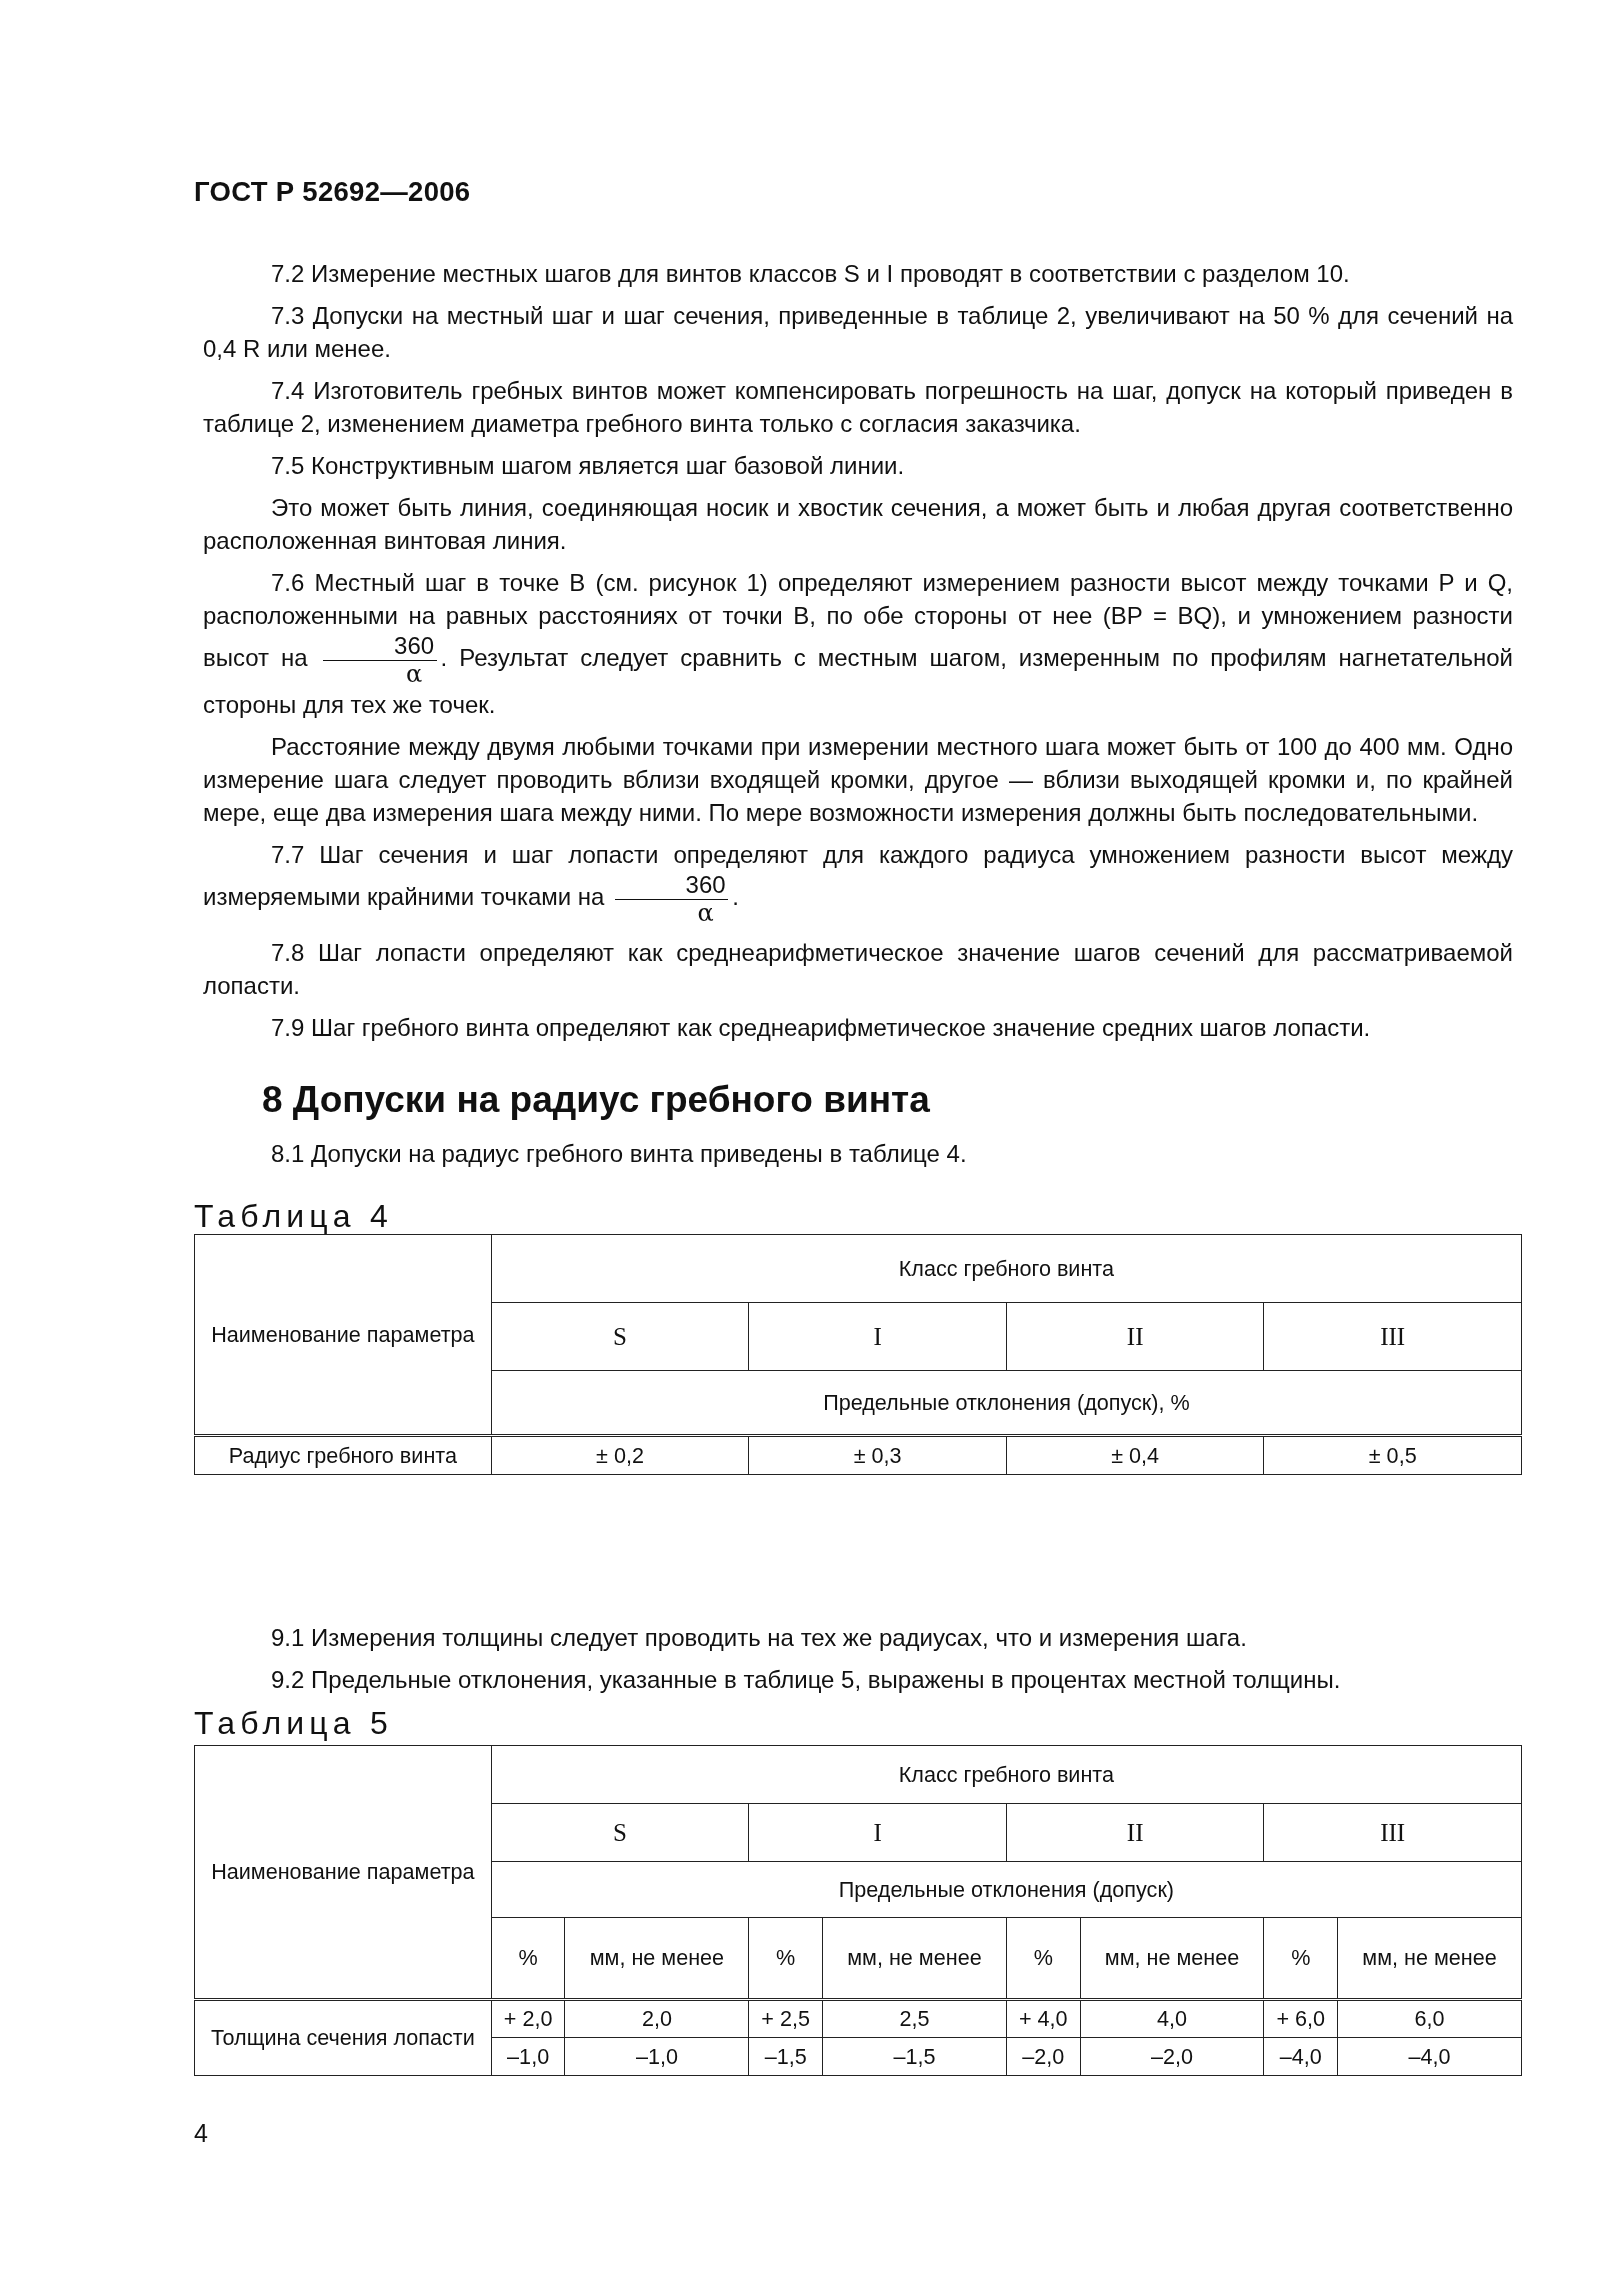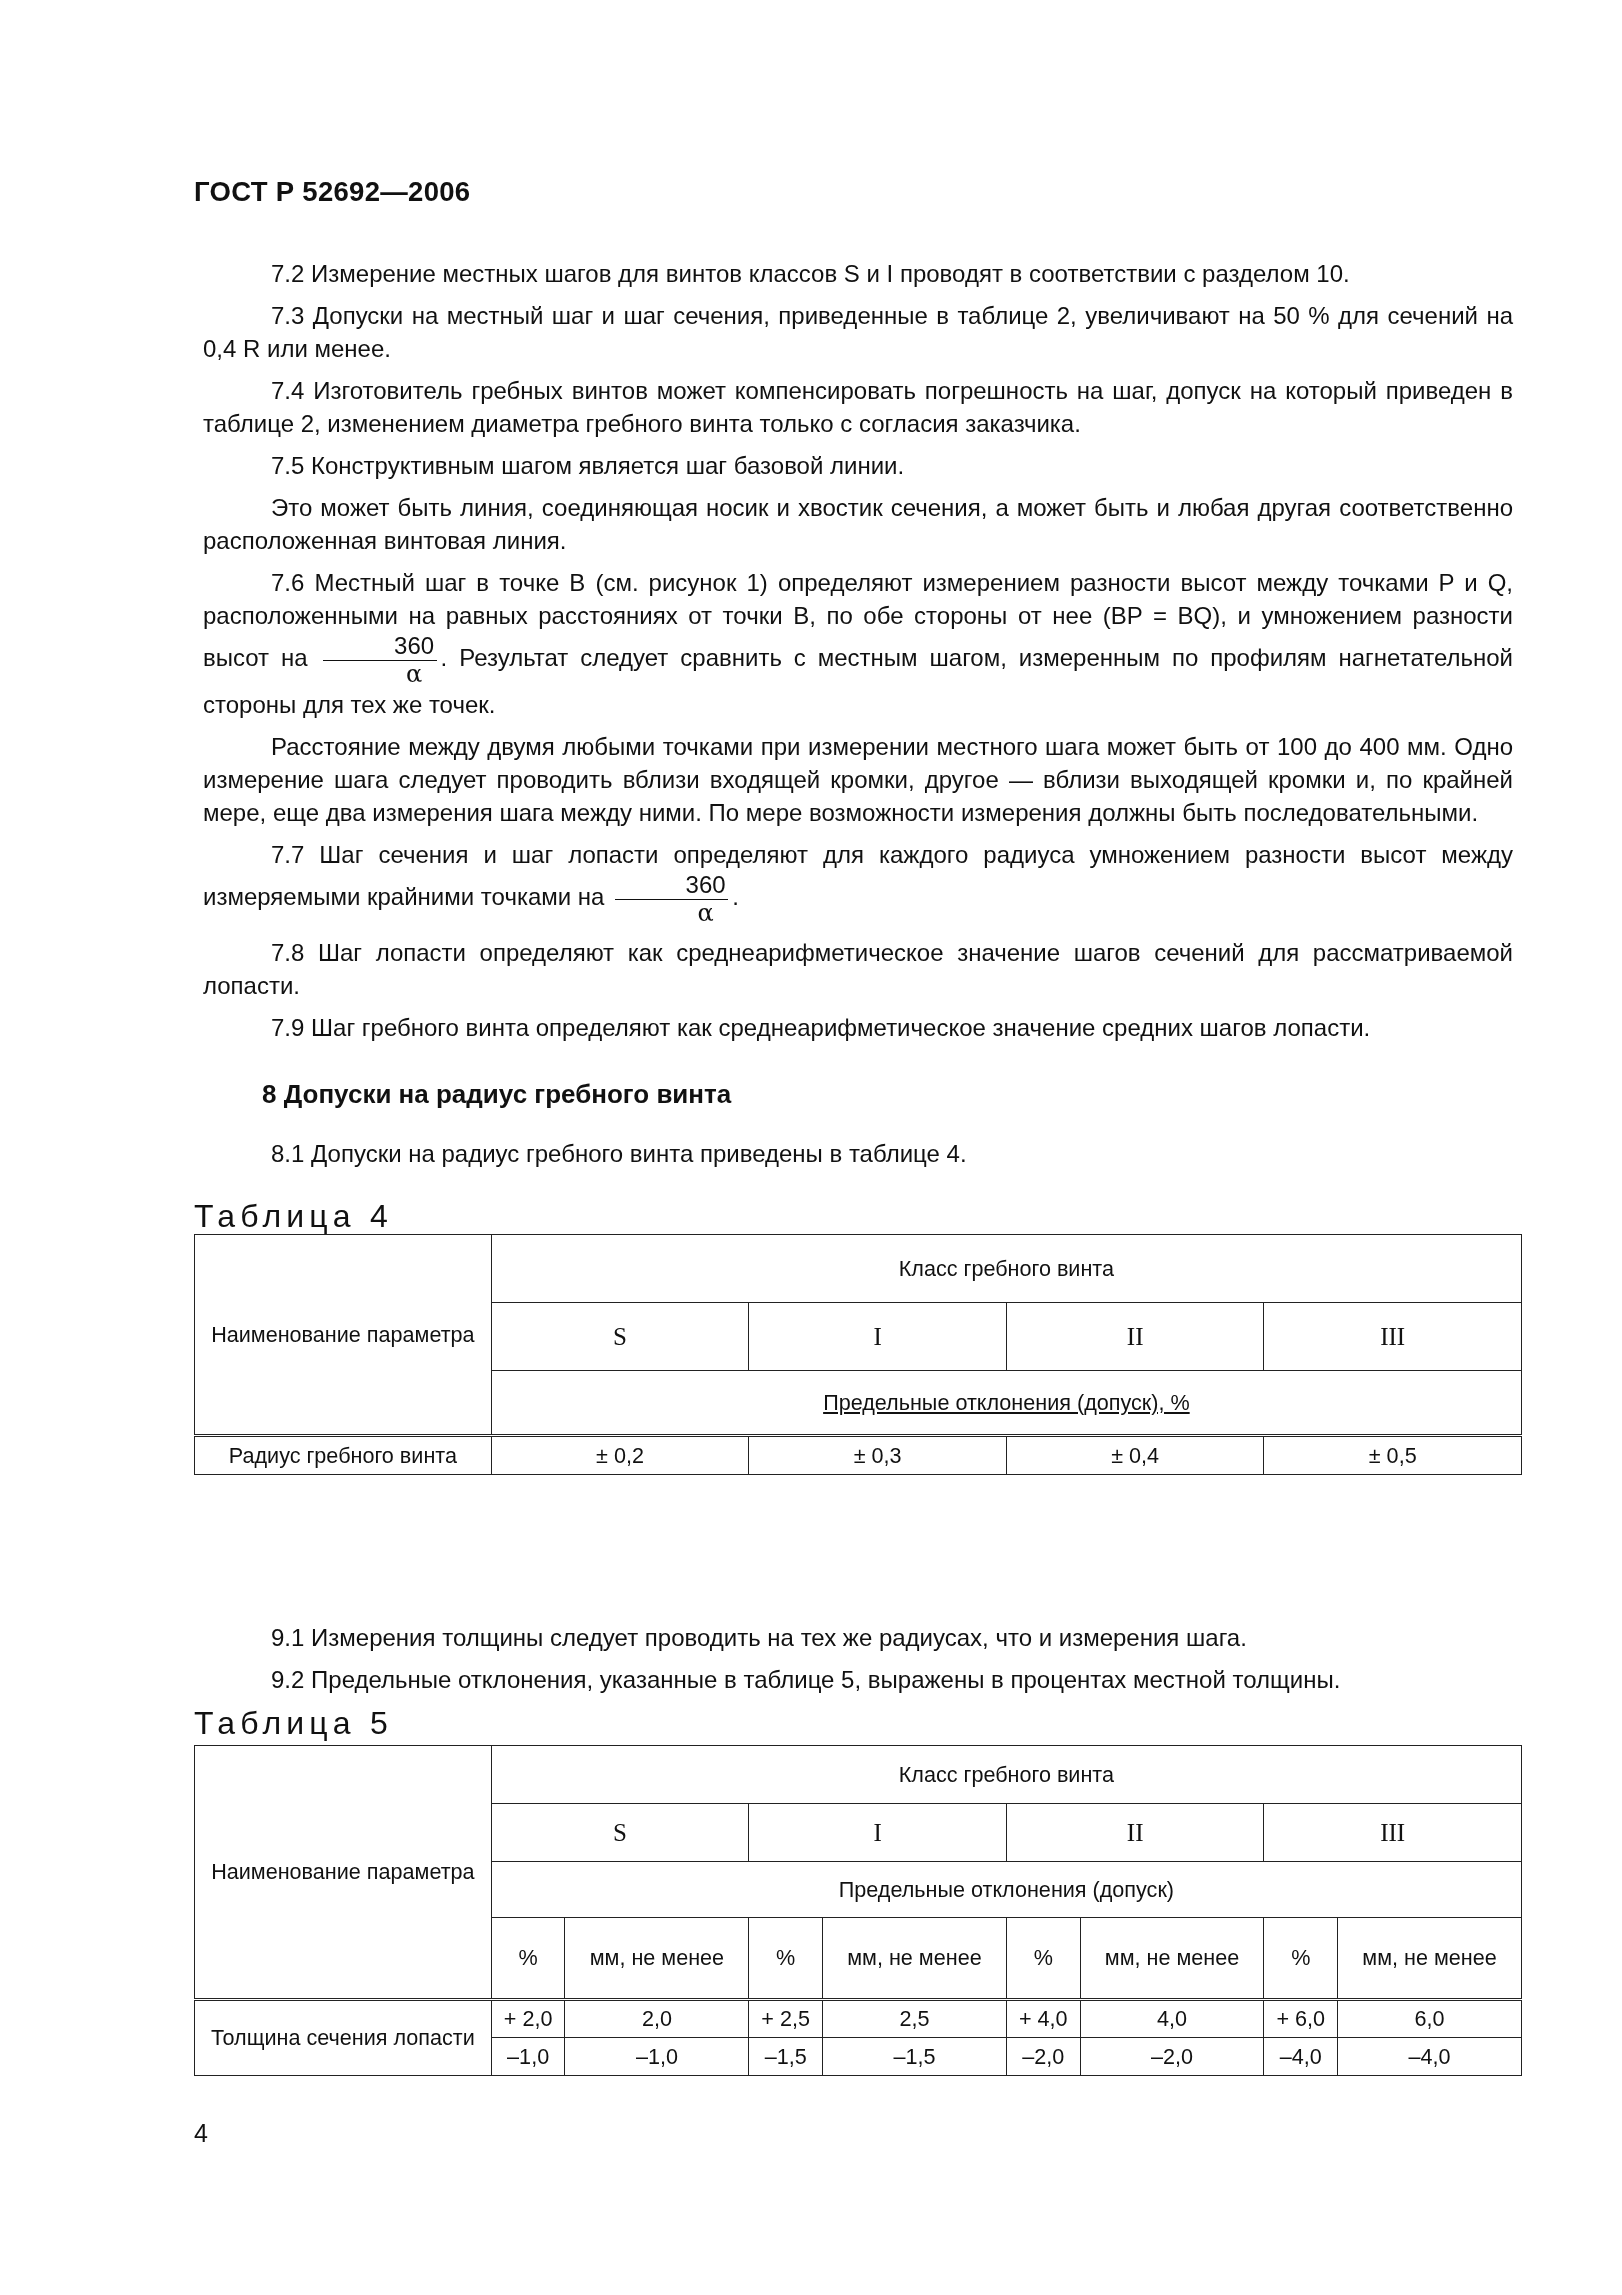--- a/index.html
+++ b/index.html
@@ -5,21 +5,21 @@
   html,body{margin:0;padding:0;background:#fff;}
   body{width:1623px;height:2295px;position:relative;overflow:hidden;color:#111;
        font-family:"Liberation Sans",sans-serif;}
   .page{position:absolute;left:0;top:12px;width:1623px;height:2295px;}
   .hdr{position:absolute;left:194px;top:164px;font-size:27.5px;font-weight:bold;letter-spacing:0.3px;}
   .body{position:absolute;left:194px;width:1328px;font-size:24px;line-height:33px;}
   .p{text-align:justify;text-indent:68px;margin:9px;}
   .frac{display:inline-block;vertical-align:middle;text-align:center;margin:0 3.9px;line-height:27.5px;}
   .frac .num{display:block;border-bottom:1.3px solid #111;padding:0 2.6px;}
   .frac .den{display:block;font-family:"DejaVu Serif",serif;}
-  .h2{position:absolute;left:262px;font-size:26px;font-weight:bold;}
+  .h2{position:absolute;left:262px;font-size:37px;font-weight:bold;}
   .tcap{position:absolute;left:194px;font-size:32px;letter-spacing:5.2px;}
   table{position:absolute;border-collapse:collapse;font-size:21.6px;}
   td{border:1.3px solid #222;text-align:center;vertical-align:middle;padding:0 3.9px;}
   .roman{font-family:"Liberation Serif",serif;font-size:25px;}
   tr.dbl td{border-top:3.9px double #222;}
   .pgnum{position:absolute;left:194px;top:2107px;font-size:25px;}
 </style>
 </head>
 <body>
 
@@ -62,21 +62,21 @@
         <tr style="height:68px;">
       <td rowspan="3" style="width:288px;">Наименование параметра</td>
       <td colspan="4">Класс гребного винта</td>
     </tr>
     <tr style="height:68px;">
       <td class="roman">S</td>
       <td class="roman">I</td>
       <td class="roman">II</td>
       <td class="roman">III</td>
     </tr>
-    <tr style="height:65px;text-decoration:underline;">
+    <tr style="height:65px;">
       <td colspan="4">Предельные отклонения (допуск), %</td>
     </tr>
     <tr class="dbl" style="height:39px;">
       <td>Радиус гребного винта</td>
       <td>± 0,2</td>
       <td>± 0,3</td>
       <td>± 0,4</td>
       <td>± 0,5</td>
     </tr>
   </tbody>

